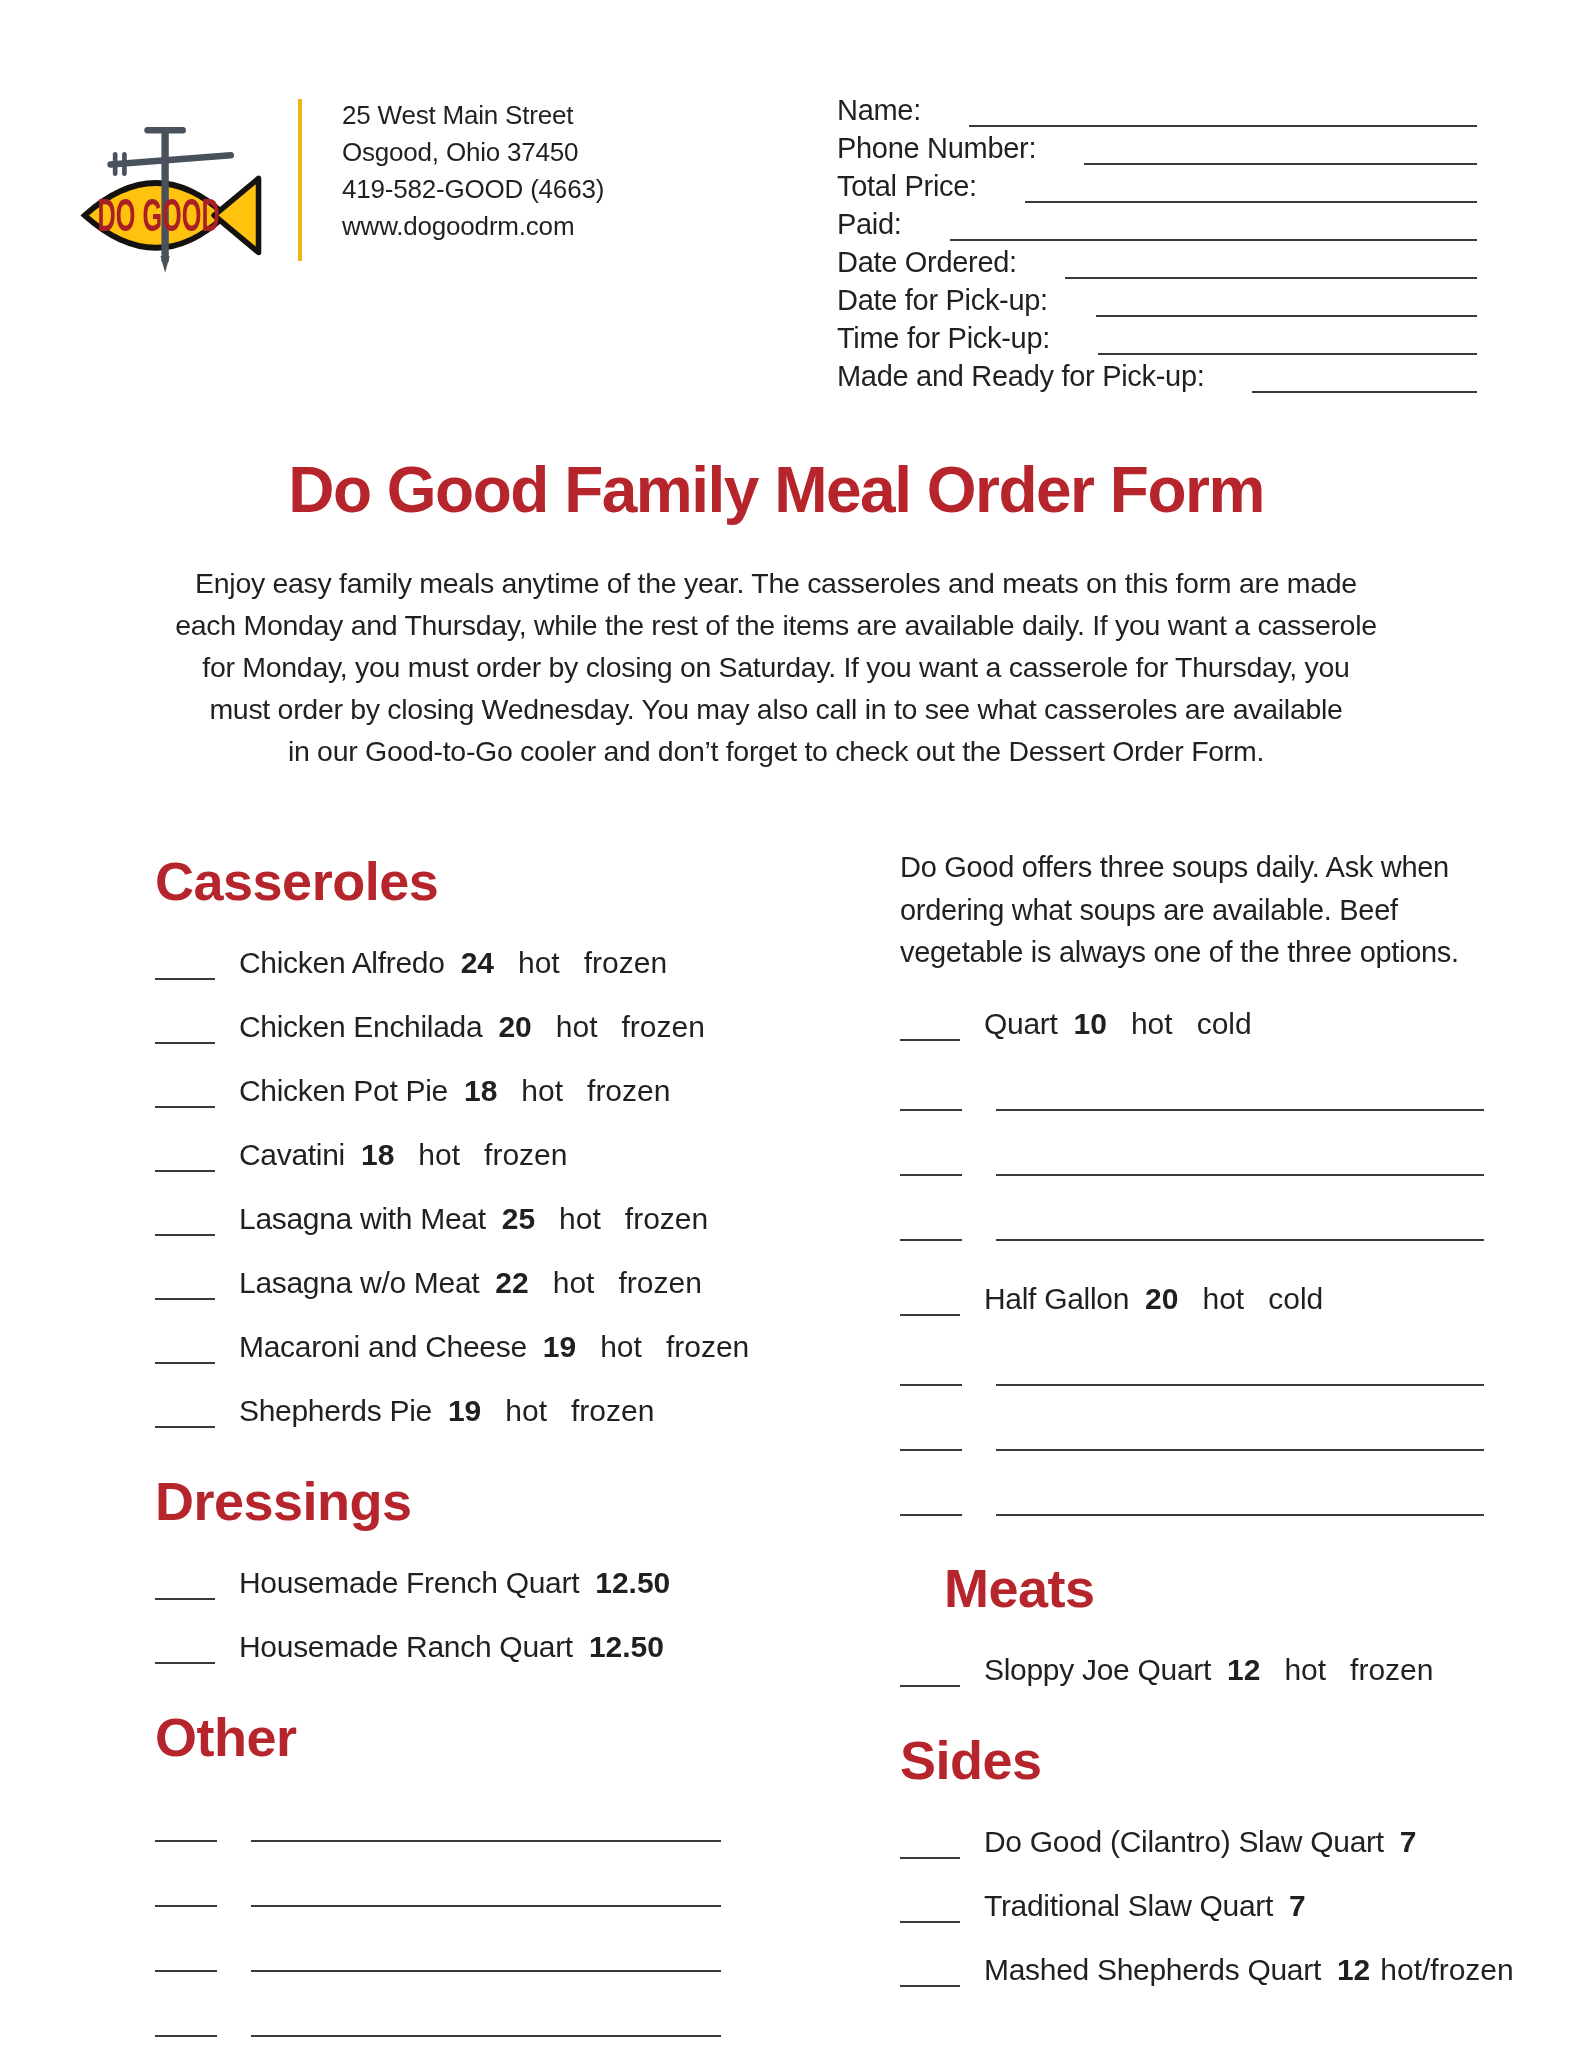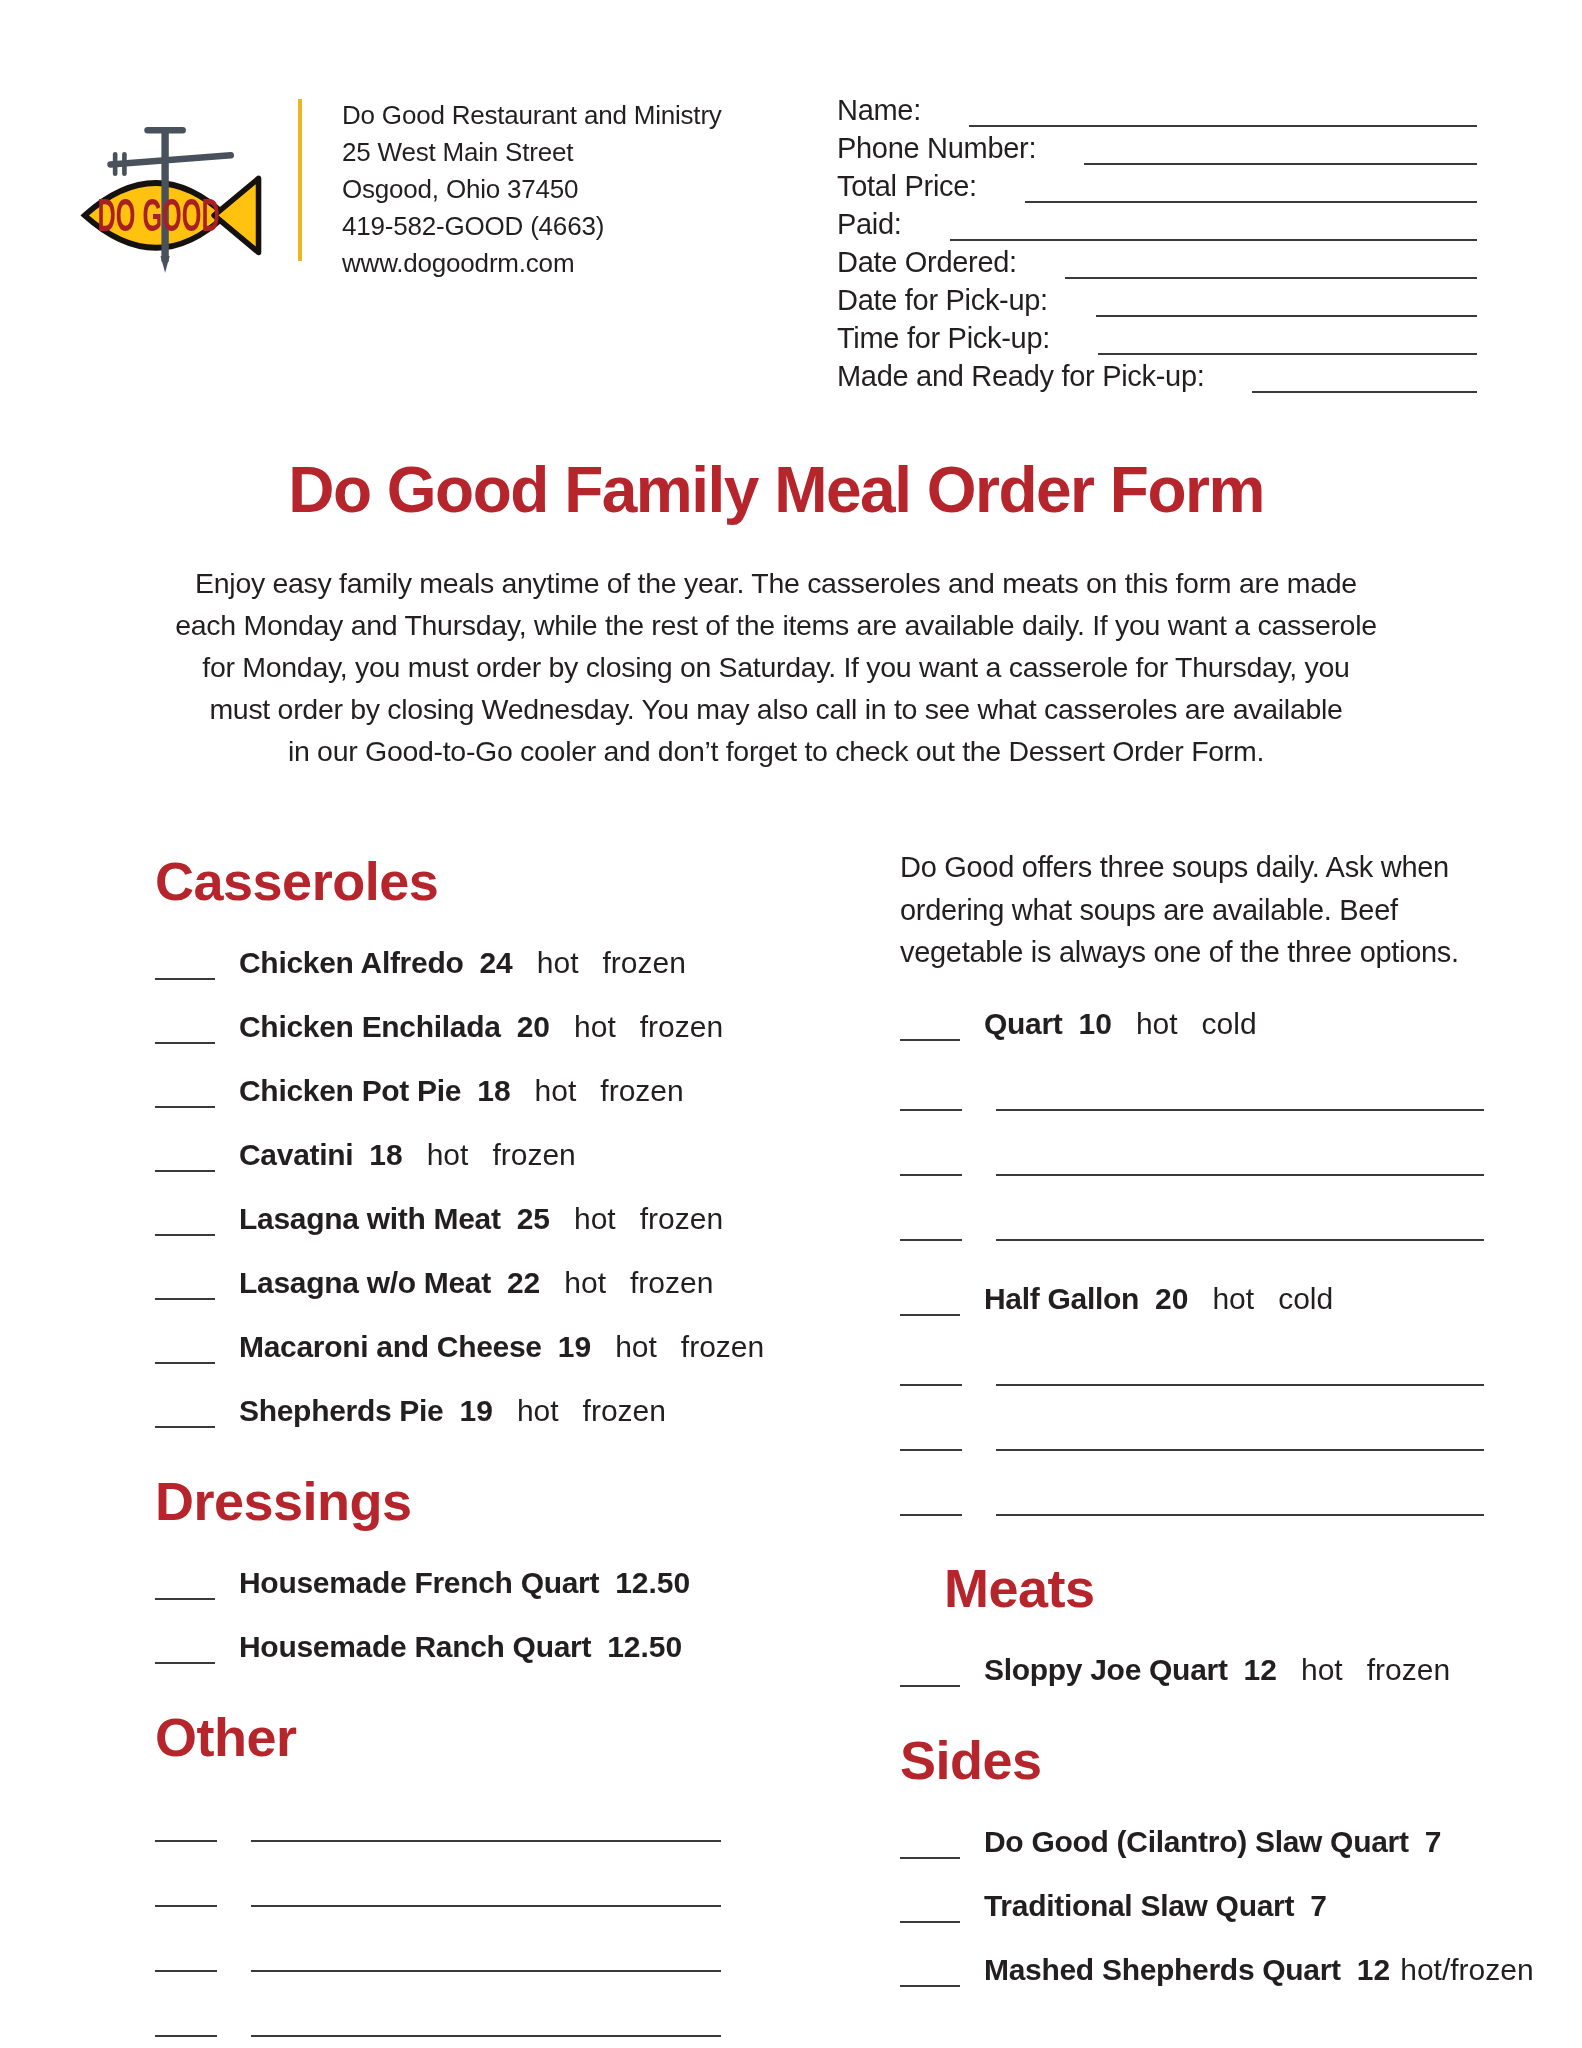--- a/index.html
+++ b/index.html
@@ -68,21 +68,21 @@
     margin-bottom: 34px;
   }
   .mt-sec { margin-top: 42px; }
 
   .item-row { display: flex; align-items: flex-end; margin-bottom: 30px; font-size: 30px; }
   .qty-line {
     width: 60px; height: 24px; flex: none;
     border-bottom: 2.5px solid #3a3a3a;
     margin-right: 24px;
   }
-  .item-name  { font-weight: bold; letter-spacing: -0.3px; white-space: nowrap; }
+  .item-name  { font-weight: normal; letter-spacing: -0.3px; white-space: nowrap; }
   .item-price { font-weight: bold; margin-left: 16px; }
   .opt { margin-left: 24px; }
   .opt:empty, .item-price:empty { display: none; }
   .opt.tight { margin-left: 10px; }
 
   .note {
     font-size: 29px; line-height: 1.45; letter-spacing: -0.3px;
     width: 625px; margin: -4px 0 34px 0;
   }
 
@@ -117,21 +117,20 @@
         <polygon points="150,128 198,88 198,168" fill="#ffc20e" stroke="#15110f" stroke-width="6" stroke-linejoin="round"></polygon>
 
         <line x1="97" y1="36" x2="97" y2="178" stroke="#49525c" stroke-width="8"></line>
         <polygon points="97,190 92,172 102,172" fill="#49525c"></polygon>
         <line x1="78" y1="36" x2="116" y2="36" stroke="#49525c" stroke-width="7" stroke-linecap="round"></line>
 
         <text x="90" y="145" text-anchor="middle" textLength="132" lengthAdjust="spacingAndGlyphs" font-family="Liberation Sans, sans-serif" font-size="50" font-weight="bold" fill="#a81f24">DO GOOD</text>
       </svg>
       <div class="header-divider"></div>
       <div class="org-block">
-        <div>Do Good Restaurant and Ministry</div>
         <div>25 West Main Street</div>
         <div>Osgood, Ohio 37450</div>
         <div>419-582-GOOD (4663)</div>
         <div>www.dogoodrm.com</div>
       </div>
     </div>
 
     <div class="header-fields">
       <div class="field-row">
         <span class="field-label">Name:</span>

